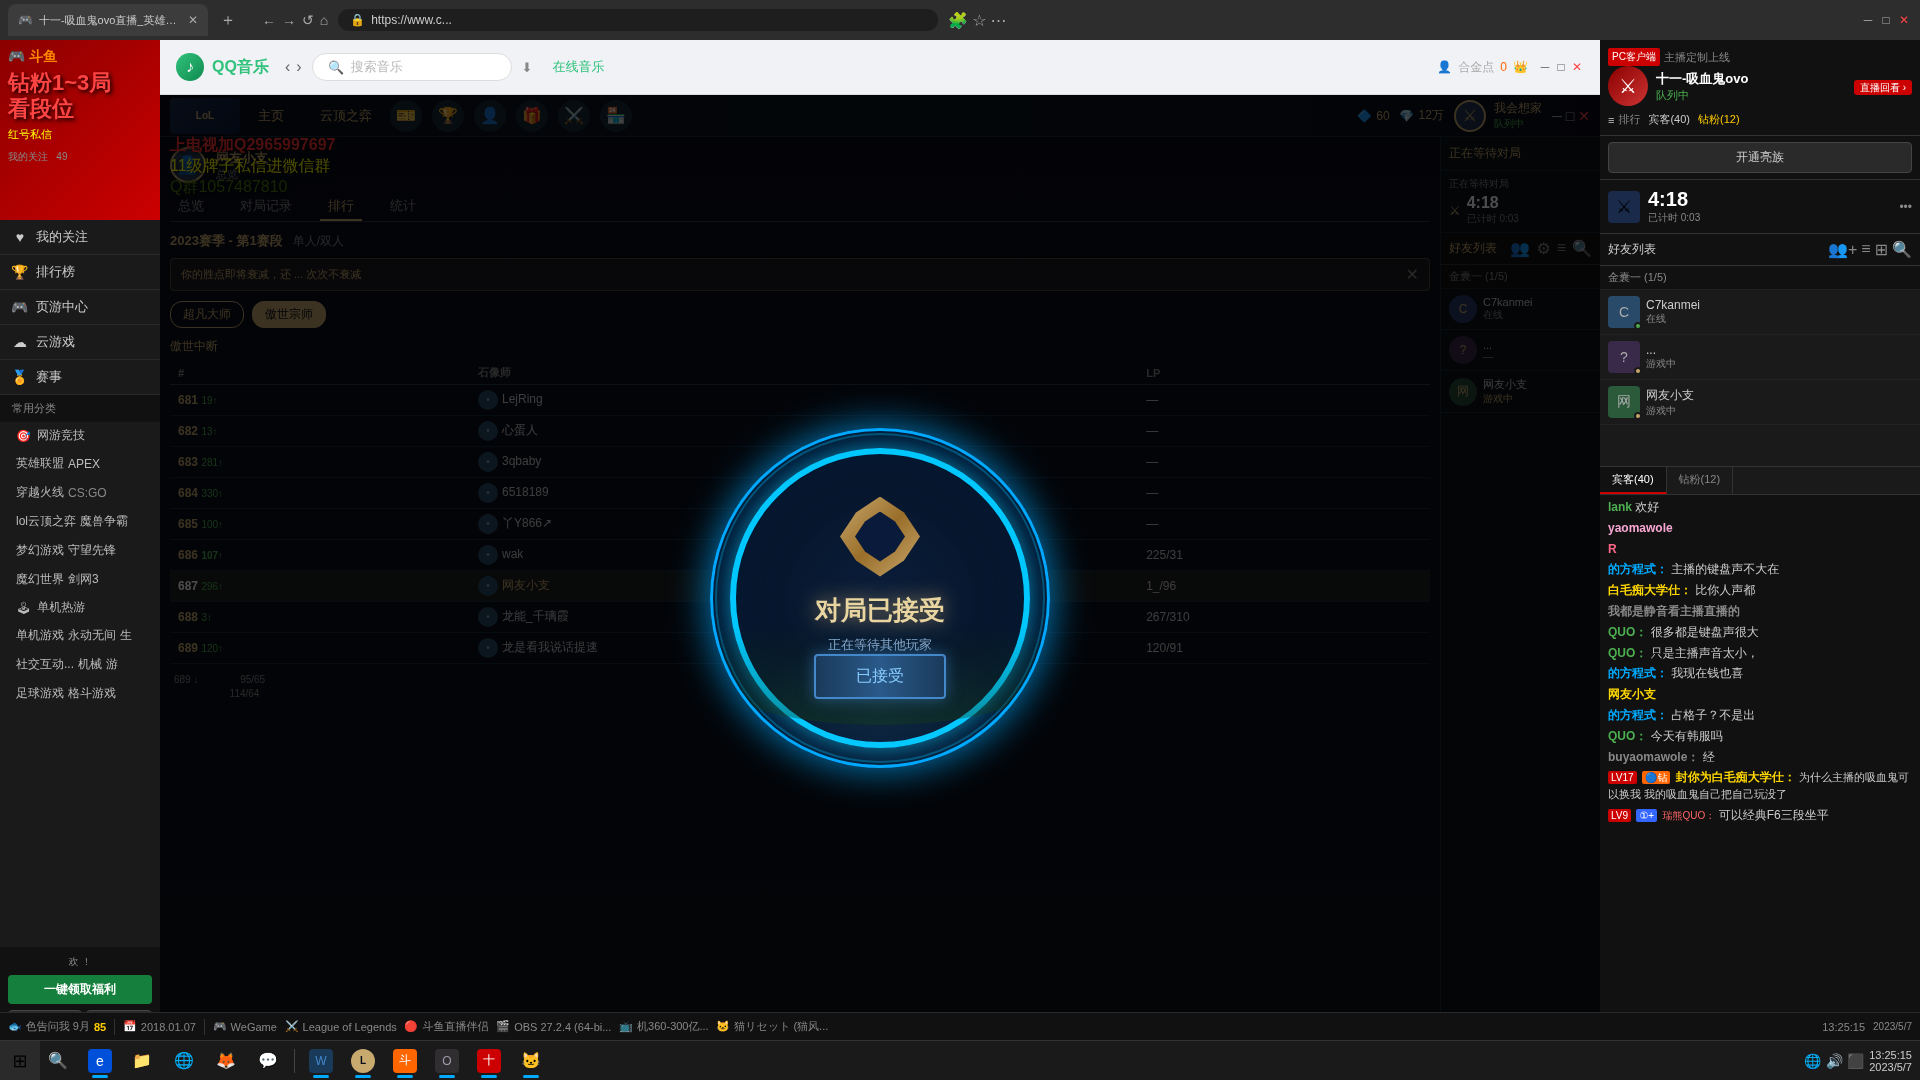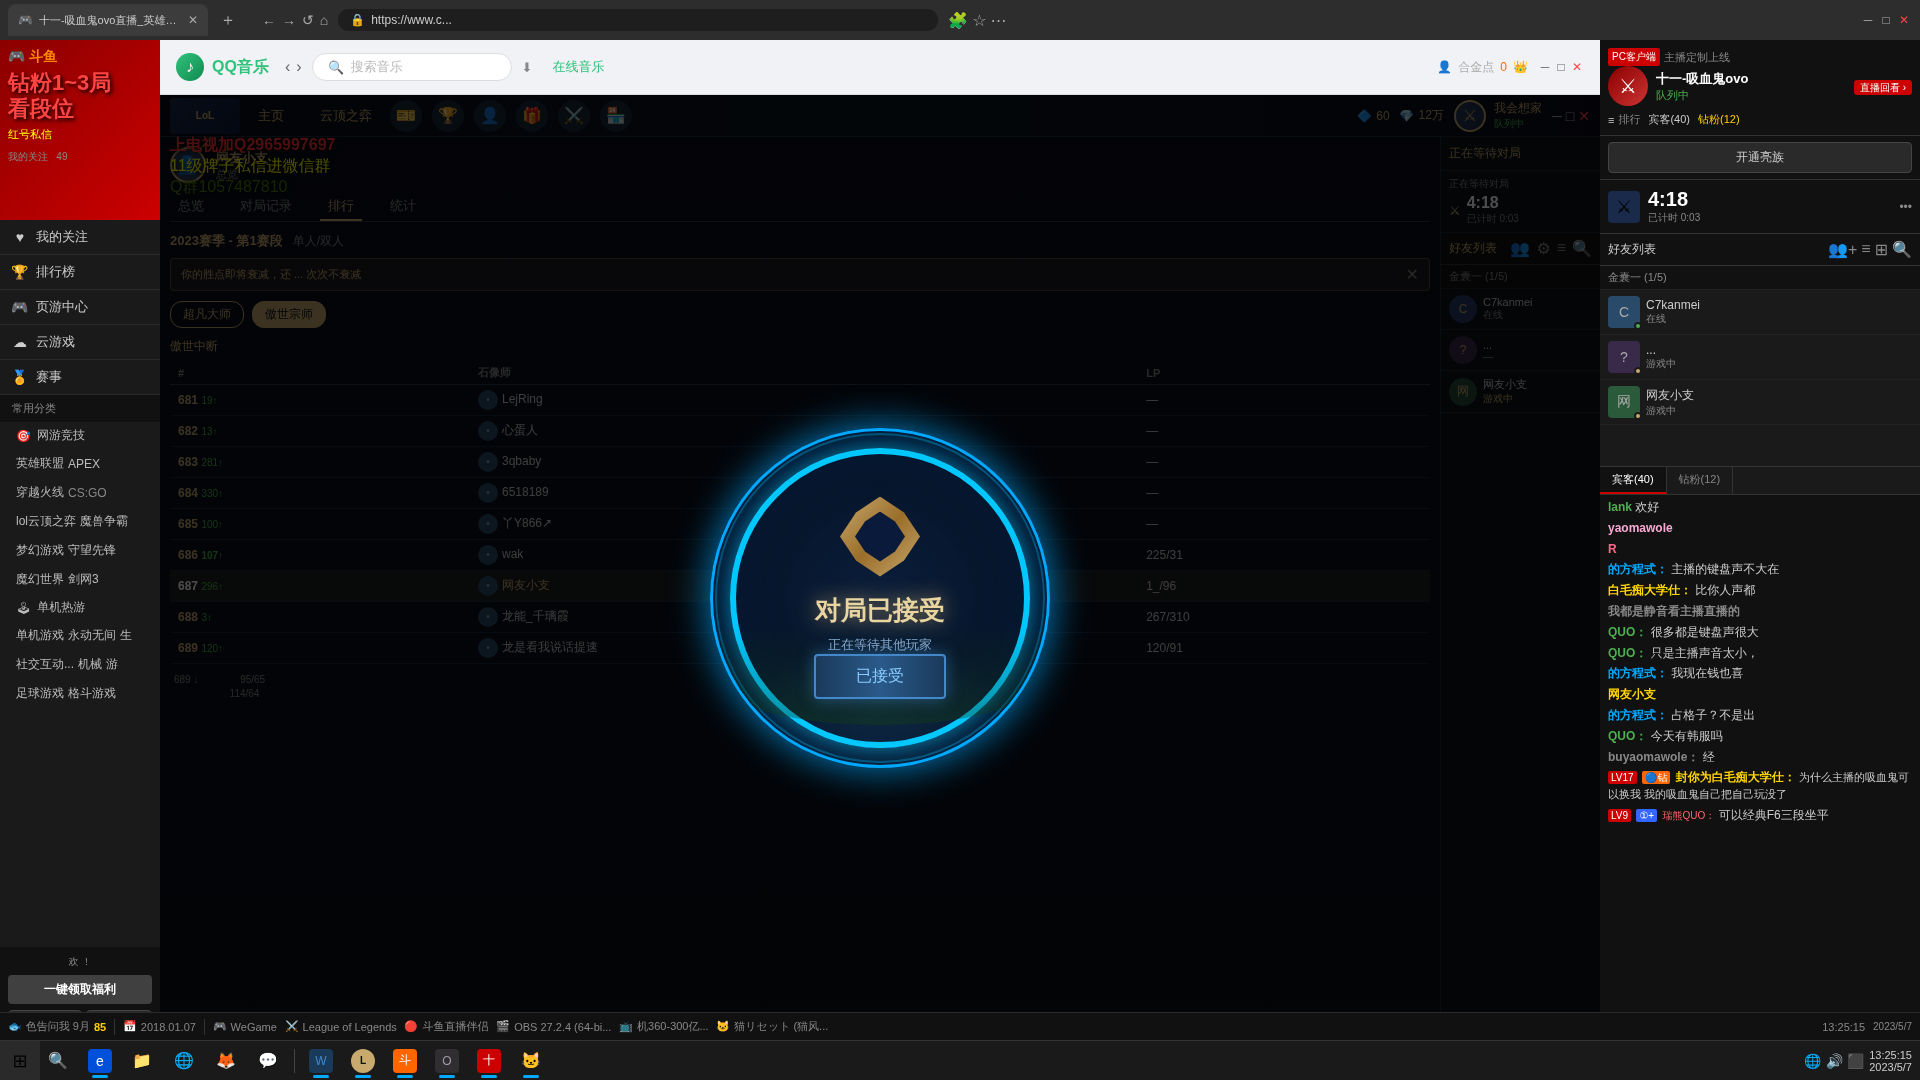--- a/index.html
+++ b/index.html
@@ -151,21 +151,21 @@
       cursor: pointer;
     }
     .streamer-promo-banner {
       background: #111;
       padding: 8px;
       display: flex;
       flex-direction: column;
       gap: 6px;
     }
     .promo-btn {
-      background: #404040;
+      background: #15803d;
       color: white;
       border: none;
       border-radius: 4px;
       padding: 6px;
       font-size: 12px;
       cursor: pointer;
       font-weight: bold;
     }
     .action-btn {
       background: #2a2a2a;

